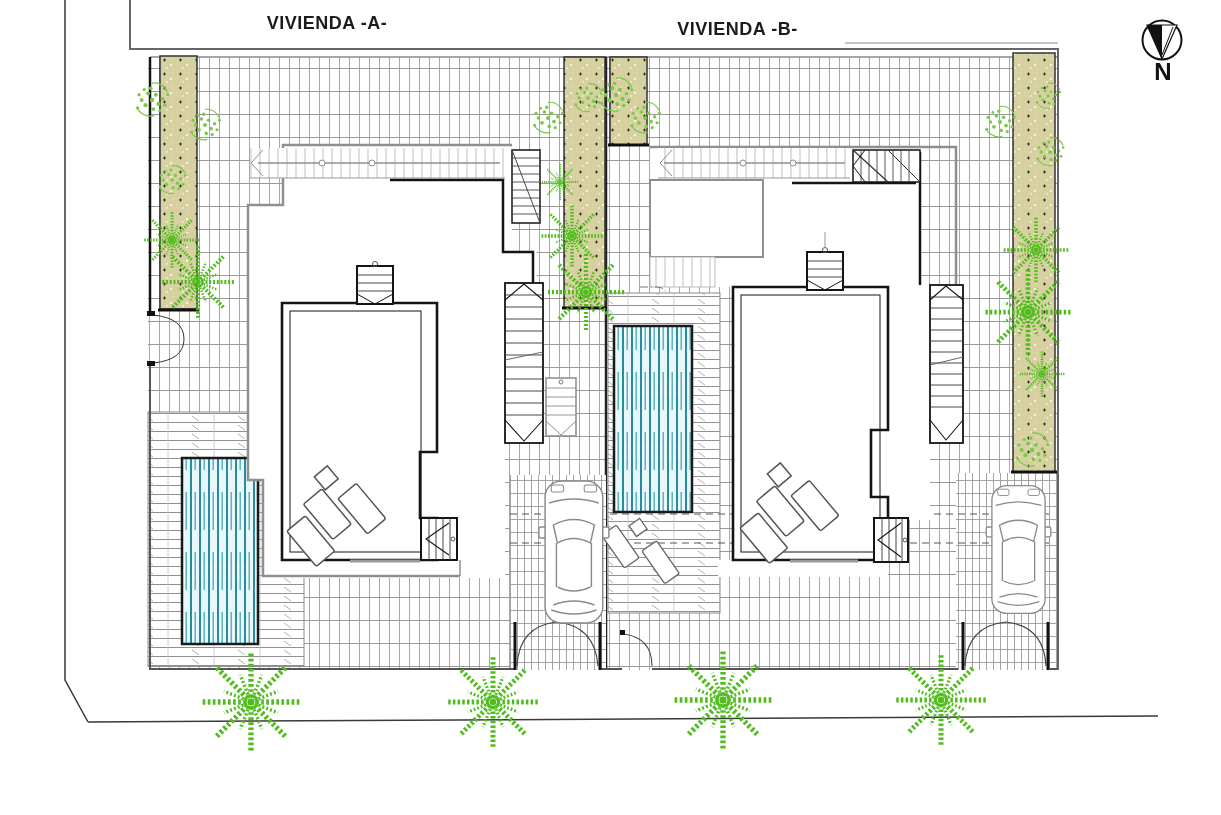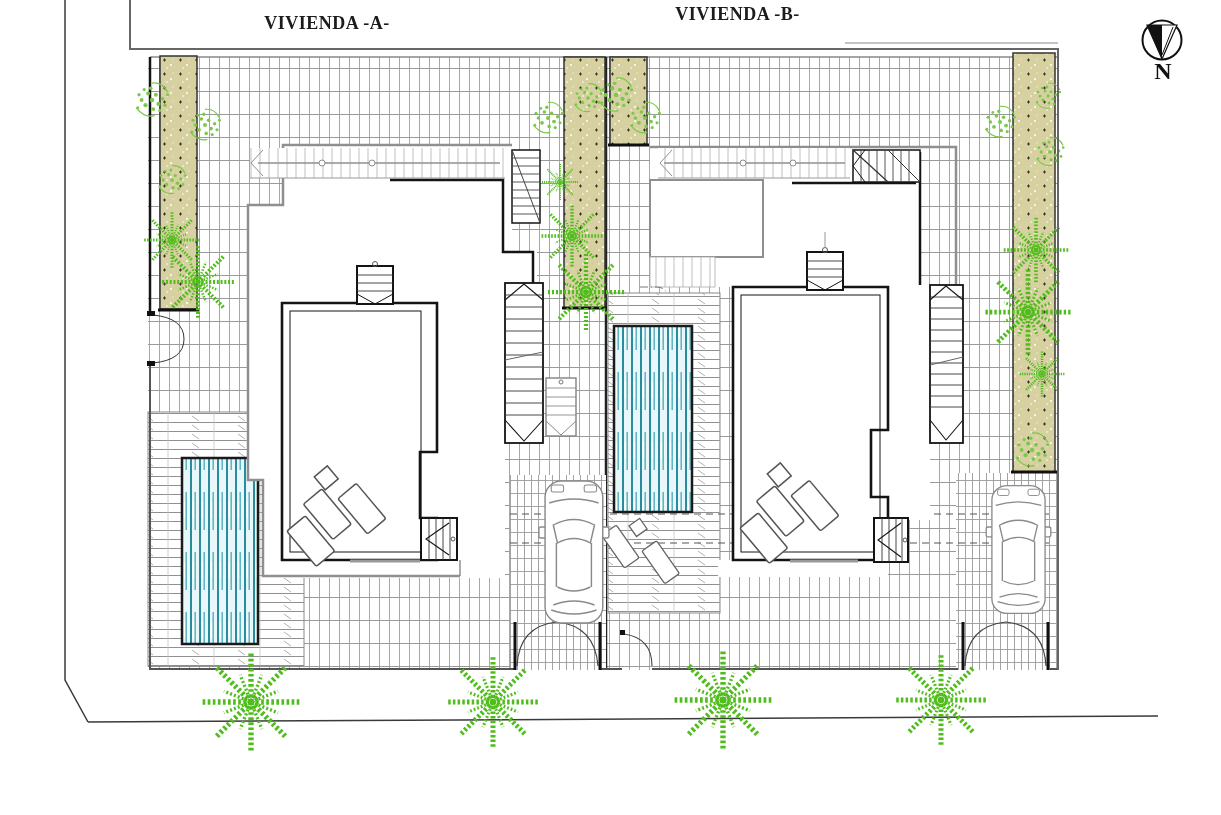--- a/index.html
+++ b/index.html
@@ -1,22 +1,22 @@
 <!DOCTYPE html>
 <html><head>
 <meta charset="utf-8">
 <style>
   html,body{margin:0;padding:0;background:#fff;}
   .stage{position:relative;width:1221px;height:815px;background:#ffffff;overflow:hidden;
-         font-family:Liberation Serif, serif;}
+         font-family:Liberation Sans, sans-serif;}
   .stage svg{position:absolute;left:0;top:0;}
   .plan-title{position:absolute;font-size:18px;font-weight:600;letter-spacing:.5px;color:#1c1c1c;
               white-space:nowrap;}
   #title-a{left:252px;top:13px;width:150px;text-align:center;}
-  #title-b{left:660px;top:4px;width:155px;text-align:center;}
+  #title-b{left:660px;top:19px;width:155px;text-align:center;}
   .north-label{position:absolute;left:1148px;top:58px;width:30px;text-align:center;
                font-size:24px;font-weight:bold;color:#111;}
 </style>
 </head>
 <body>
 
 <div class="stage">
 
 <svg width="1221" height="815" viewBox="0 0 1221 815">
 <defs>

